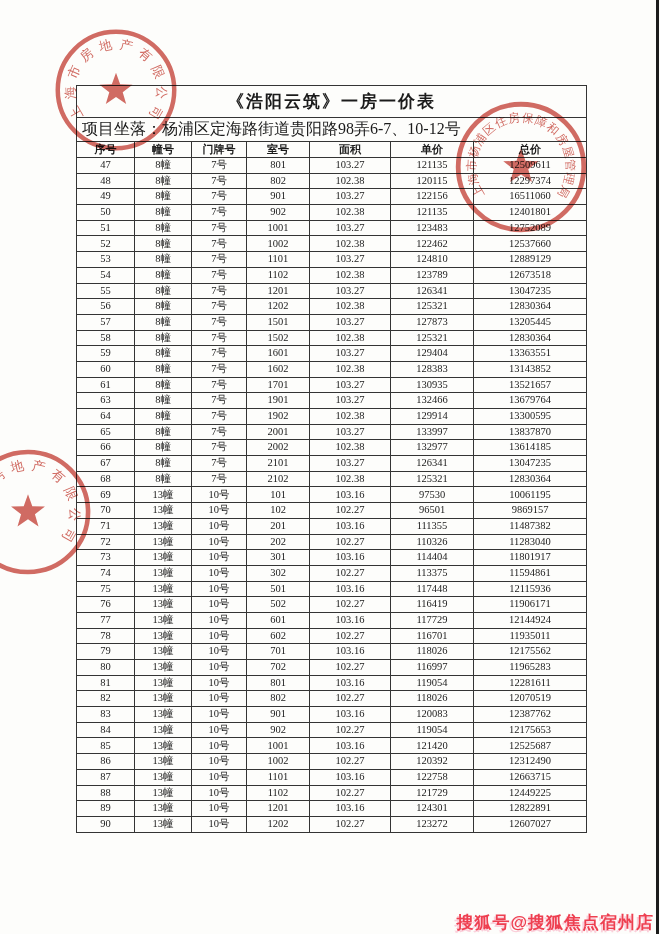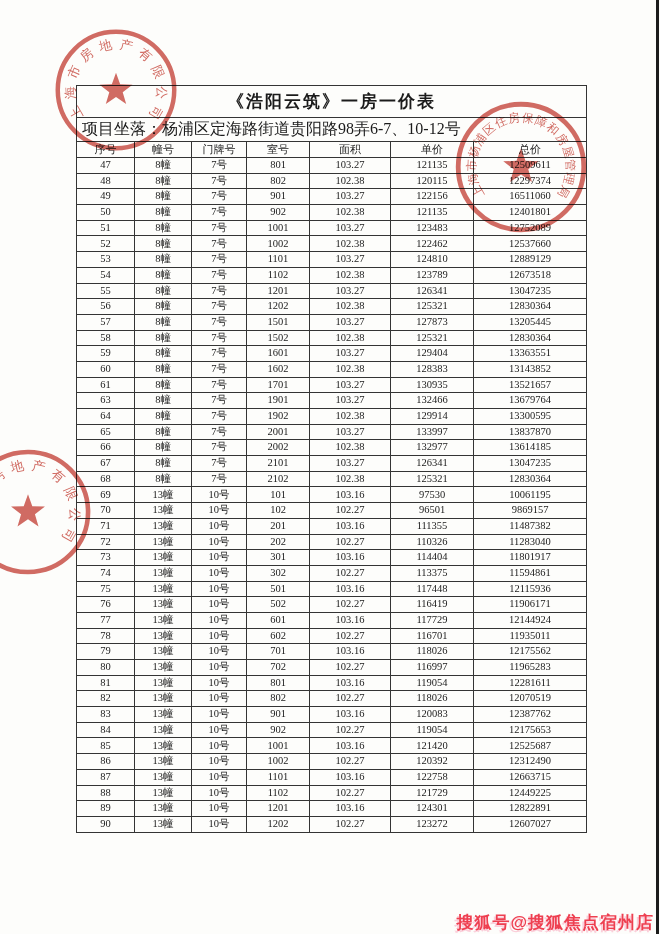--- a/index.html
+++ b/index.html
@@ -10,21 +10,21 @@
   }
   .page{position:absolute;inset:0;background:#fdfdfb;}
   .scan-edge-right{position:absolute;top:0;right:1px;width:3px;height:934px;background:#1c1c1c;}
   table.price-table{
     position:absolute;left:76px;top:85px;width:510px;
     border-collapse:collapse;table-layout:fixed;color:#1b1b1b;
   }
   .price-table th,.price-table td{border:1px solid #343434;overflow:hidden;white-space:nowrap;}
   .title-cell{height:29px;text-align:center;font-size:17px;font-weight:bold;letter-spacing:2px;}
   .loc-cell{height:20px;font-size:16px;text-align:left;padding-left:5px;}
-  .head-row th{height:14px;font-size:11px;font-weight:normal;text-align:center;padding:0;}
+  .head-row th{height:14px;font-size:11px;font-weight:bold;text-align:center;padding:0;}
   .price-table tbody td{height:14.7px;font-size:10.5px;text-align:center;padding:0;line-height:1;}
   svg.stamp{position:absolute;opacity:.78;mix-blend-mode:multiply;pointer-events:none;}
   #stamp-a{left:52px;top:26px;width:128px;height:128px;}
   #stamp-b{left:452px;top:98px;width:138px;height:138px;}
   #stamp-c{left:-38px;top:446px;width:132px;height:132px;}
   .watermark{
     position:absolute;right:6px;bottom:0;
     font-family:"Liberation Sans","DejaVu Sans",sans-serif;
     font-size:17px;font-weight:bold;letter-spacing:1px;
     text-shadow:-2px 2px 0 rgba(248,150,180,.45);

